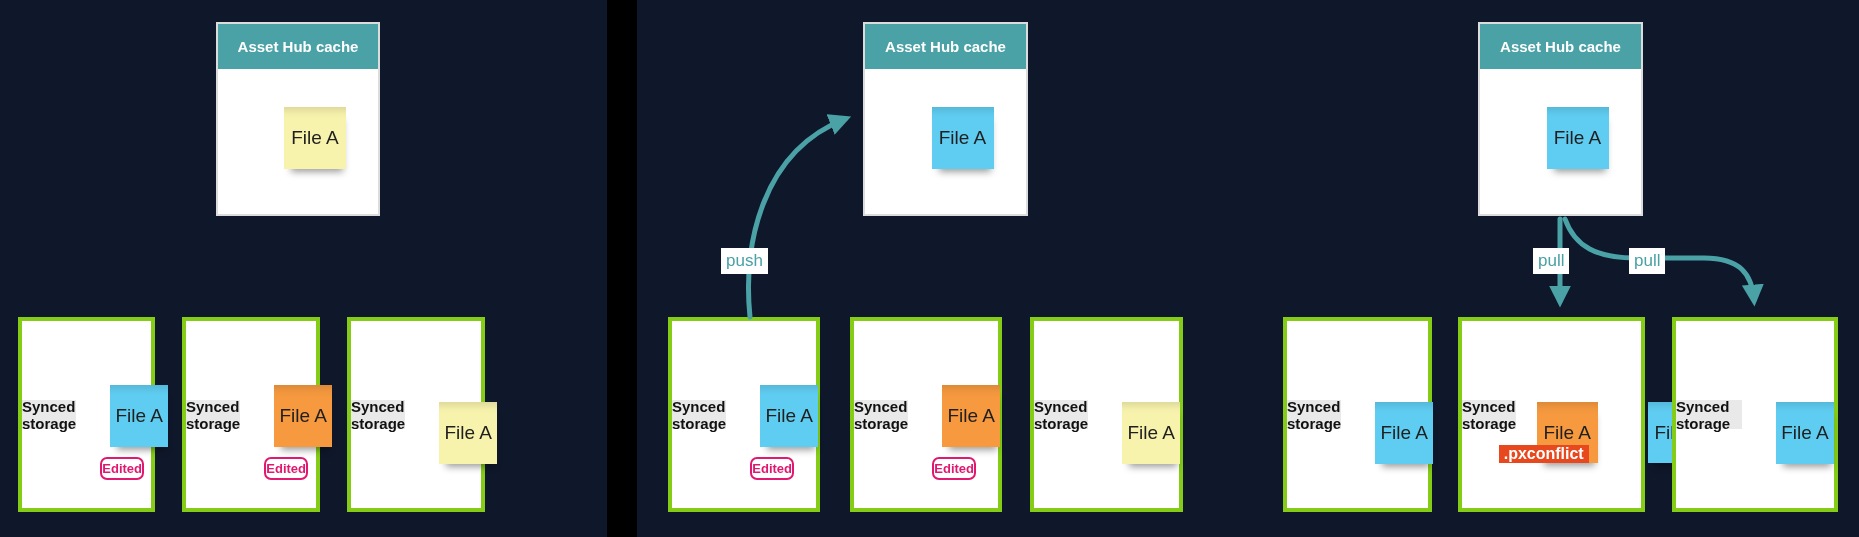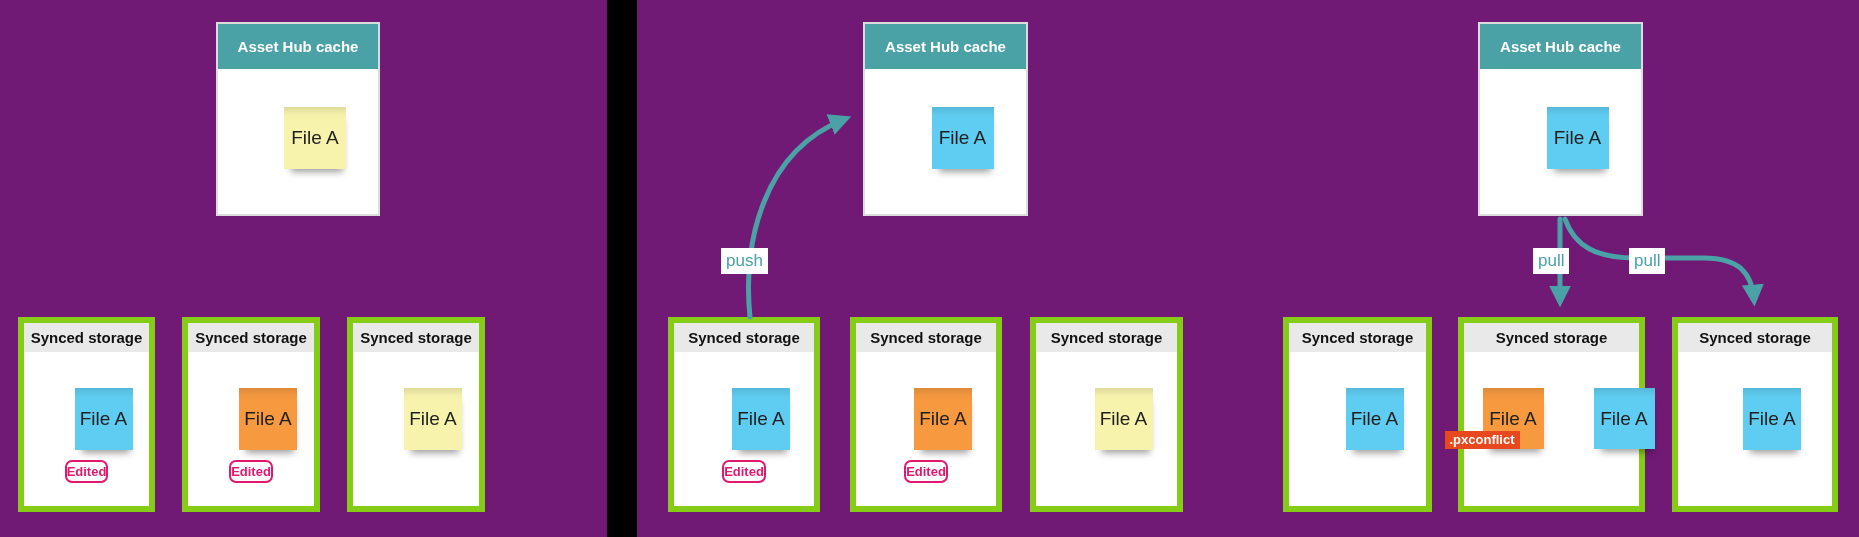--- a/index.html
+++ b/index.html
@@ -1,48 +1,48 @@
 <!DOCTYPE html>
 <html><head>
 <meta charset="utf-8">
 <style>
   html,body{margin:0;padding:0;}
   body{font-family:"Liberation Sans",sans-serif;background:#ffffff;}
-  .canvas{position:relative;width:1859px;height:537px;background:#701a75;overflow:hidden;}
+  .canvas{position:relative;width:1859px;height:537px;background:#0f172a;overflow:hidden;}
   .separator{position:absolute;background:#000000;}
 
   
   .cache{position:absolute;background:#ffffff;border:2px solid #dcdcdc;box-sizing:border-box;
          display:flex;flex-direction:column;align-items:center;}
   .cache-header{width:100%;height:45px;background:#4aa1a6;display:flex;align-items:center;justify-content:center;}
   .cache-title{color:#ffffff;font-weight:bold;font-size:15px;}
   .cache-body{flex:1;width:100%;display:flex;justify-content:center;padding-top:38px;box-sizing:border-box;}
 
   
-  .storage{position:absolute;background:#ffffff;border:6px solid #84cc16;box-sizing:border-box;
-           display:flex;flex-direction:column;align-items:center;}
+  .storage{position:absolute;background:#ffffff;border:4px solid #84cc16;box-sizing:border-box;
+           display:flex;flex-direction:row;align-items:center;}
   .storage-header{width:100%;height:29px;background:#e9e9e9;display:flex;align-items:center;justify-content:center;}
   .storage-title{color:#111111;font-weight:bold;font-size:15px;}
   .storage-body{flex:1;width:100%;display:flex;flex-direction:column;align-items:center;padding-top:36px;box-sizing:border-box;}
 
   
   .note{width:58px;height:62px;display:flex;align-items:center;justify-content:center;
         font-size:19px;color:#1f1f1f;
         background-image:linear-gradient(to bottom, rgba(0,0,0,0.10) 0%, rgba(0,0,0,0.02) 12%, rgba(0,0,0,0) 20%);
         box-shadow:2px 8px 7px -5px rgba(0,0,0,0.38);margin-left:34px;}
   .note.cache-note{width:62px;height:62px;}
   .note-pair{display:flex;flex-direction:row;gap:16px;align-items:flex-start;}
   .note-wrap{position:relative;}
   .note-pair .note{width:61px;height:61px;}
 
   
   .badge{margin-top:10px;background:#ffffff;border:2px solid #e0186f;border-radius:7px;
          color:#e0186f;font-weight:bold;font-size:13px;padding:1px 0;line-height:17px;}
   .conflict-tag{position:absolute;left:-4px;bottom:0px;background:#e8481e;color:#ffffff;
-                font-weight:bold;font-size:13px;padding:2px 5px;white-space:nowrap;line-height:14px;}
+                font-weight:bold;font-size:16px;padding:2px 5px;white-space:nowrap;line-height:14px;}
 
   
   .arrows{position:absolute;left:0;top:0;width:1859px;height:537px;pointer-events:none;z-index:5;}
   .flow-label{position:absolute;z-index:6;background:#ffffff;color:#4aa1a6;font-size:17px;
               padding:1px 5px;line-height:24px;}
 </style>
 </head>
 <body>
 
 <div class="canvas">

